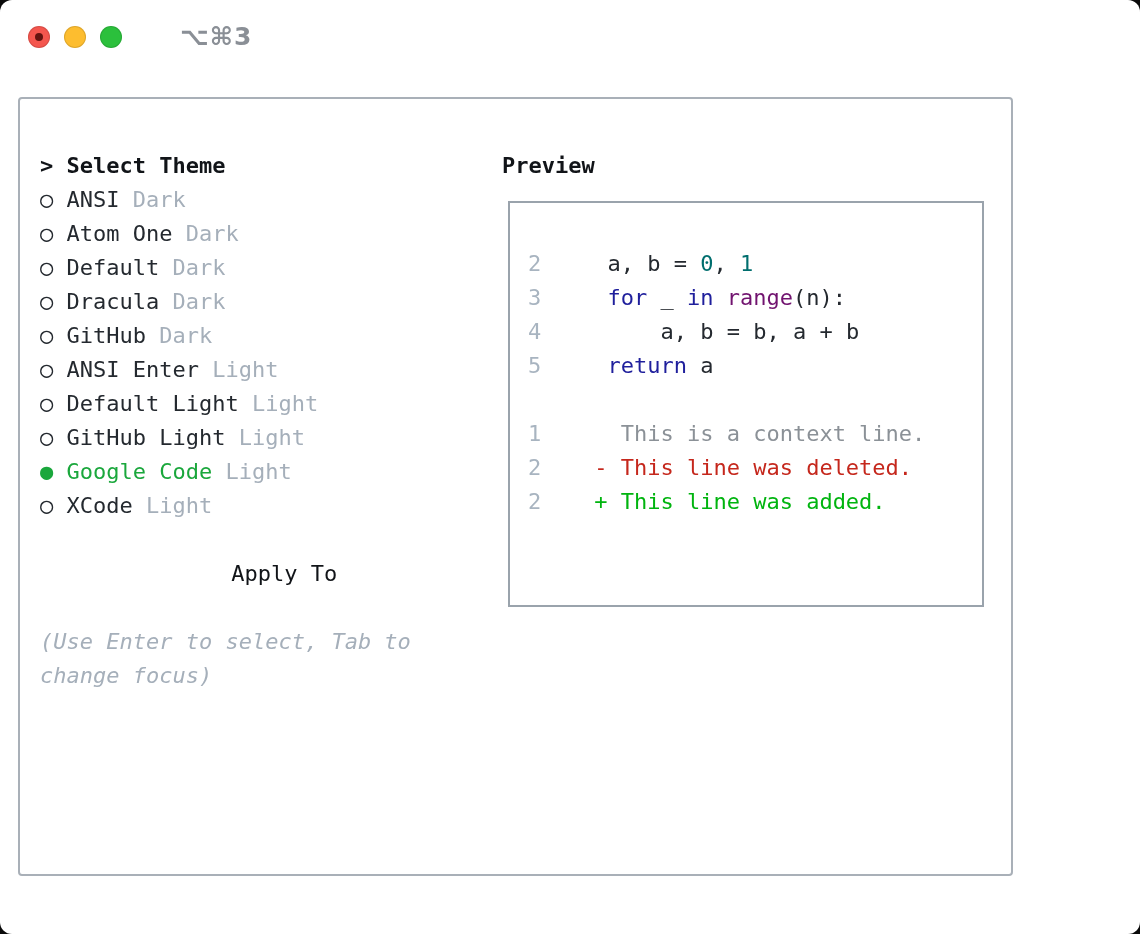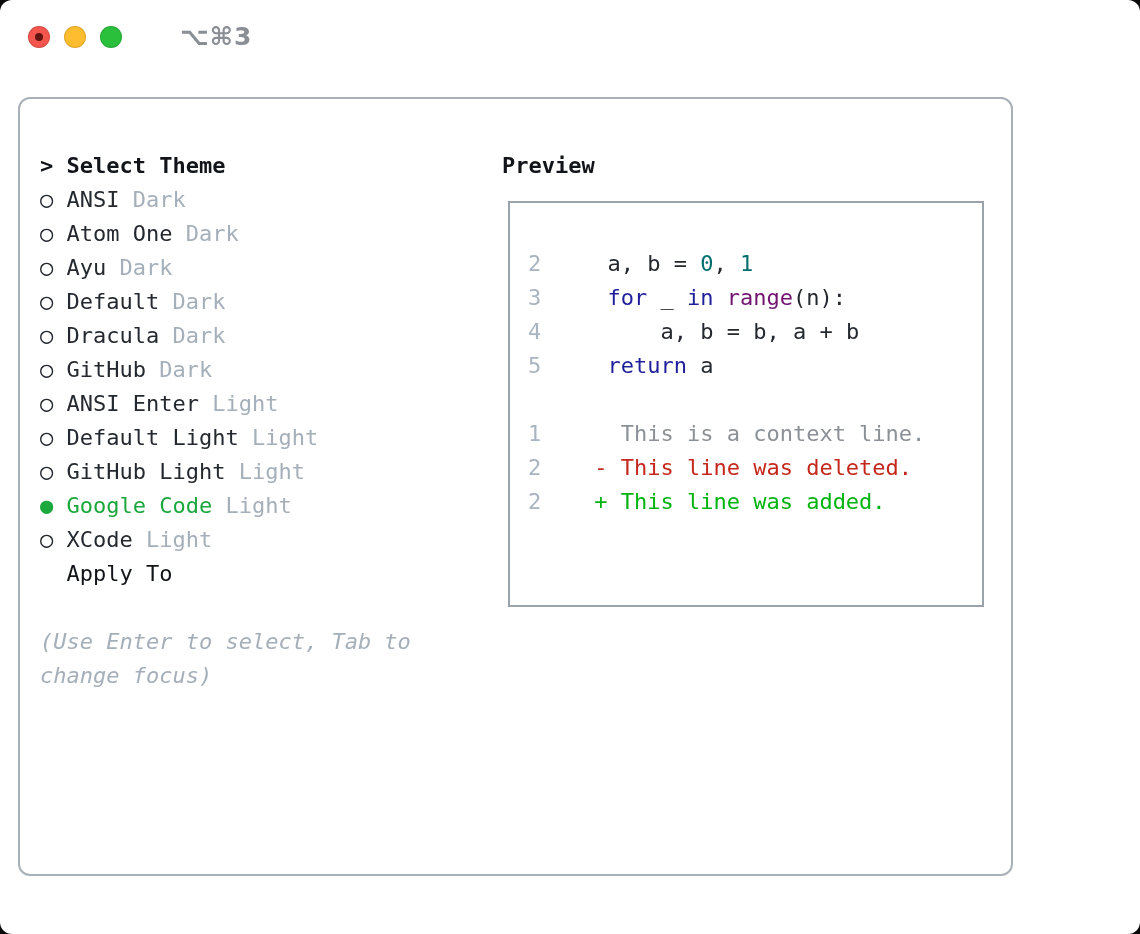--- a/index.html
+++ b/index.html
@@ -13,30 +13,30 @@
   *{margin:0;padding:0;box-sizing:border-box;}
   body{background:#0a0a0a;font-family:"DejaVu Sans Mono","Liberation Mono",monospace;}
   .page{width:1140px;height:934px;background:#ffffff;border-radius:12px;overflow:hidden;position:relative;}
   .titlebar{height:97px;display:flex;align-items:flex-start;padding:26px 0 0 28px;}
   .light{width:22px;height:22px;border-radius:50%;margin-right:14px;display:inline-flex;align-items:center;justify-content:center;cursor:pointer;box-shadow:inset 0 0 0 1px rgba(0,0,0,0.12);}
   .light.red{background:var(--traffic-red);}
   .light.yellow{background:var(--traffic-yellow);}
   .light.green{background:var(--traffic-green);}
   .light .dot{width:8px;height:8px;border-radius:50%;background:var(--traffic-red-dot);}
   .shortcut{margin-left:44px;font-size:25px;line-height:22px;font-weight:700;color:var(--titlebar-text);font-family:"DejaVu Sans","Liberation Sans",sans-serif;letter-spacing:1px;}
-  .window{width:995px;height:779px;margin-left:18px;border:2px solid var(--border-window);border-radius:12px;display:flex;padding:50px 0 0 20px;background:#fff;}
+  .window{width:995px;height:779px;margin-left:18px;border:2px solid var(--border-window);border-radius:4px;display:flex;padding:50px 0 0 20px;background:#fff;}
   .row{font-size:22px;line-height:34px;white-space:pre;color:var(--text-dark);}
   .marker{display:inline-block;width:2ch;}
   .h{font-weight:700;color:var(--heading);}
   .header-row .marker{font-weight:700;color:var(--heading);}
   .menu-col{width:462px;flex-shrink:0;}
   .theme-row{cursor:pointer;}
   .theme-variant{color:var(--muted);}
   .selected-text{color:var(--accent-green);}
-  .apply-section{}
+  .apply-section{margin-top:34px;text-align:center;}
   .apply-header{padding-left:2ch;color:var(--heading);}
   .hint{margin-top:34px;font-size:22px;line-height:34px;color:var(--muted);max-width:422px;white-space:normal;font-style:italic;}
   .preview-col{flex:1;}
   .preview-box{margin-top:18px;margin-left:6px;width:476px;height:406px;border:2px solid var(--border-preview);padding:44px 18px 0 18px;background:#fff;}
   .pre-line{font-size:22px;line-height:34px;white-space:pre;color:var(--text-dark);}
   .tok{display:inline;}
   .gutter{display:inline-block;color:var(--line-number);}
   .w2{width:2ch;} .w5{width:5ch;}
   .keyword{color:var(--code-keyword);}
   .title{color:var(--code-title);}
@@ -60,21 +60,20 @@
     <span class="shortcut">⌥⌘3</span>
   </div>
 
   <div class="window">
     <div class="menu-col">
       <div class="row header-row"><span class="marker">&gt;</span><span class="h">Select Theme</span></div>
 
       <div id="theme-list">
           <div class="row theme-row"><span class="marker">○</span><span class="">ANSI</span><span class="theme-variant"> Dark</span></div>
           <div class="row theme-row"><span class="marker">○</span><span class="">Atom One</span><span class="theme-variant"> Dark</span></div>
-          <div class="row theme-row"><span class="marker">○</span><span class="">Ayu</span><span class="theme-variant"> Dark</span></div>
           <div class="row theme-row"><span class="marker">○</span><span class="">Default</span><span class="theme-variant"> Dark</span></div>
           <div class="row theme-row"><span class="marker">○</span><span class="">Dracula</span><span class="theme-variant"> Dark</span></div>
           <div class="row theme-row"><span class="marker">○</span><span class="">GitHub</span><span class="theme-variant"> Dark</span></div>
           <div class="row theme-row"><span class="marker">○</span><span class="">ANSI Enter</span><span class="theme-variant"> Light</span></div>
           <div class="row theme-row"><span class="marker">○</span><span class="">Default Light</span><span class="theme-variant"> Light</span></div>
           <div class="row theme-row"><span class="marker">○</span><span class="">GitHub Light</span><span class="theme-variant"> Light</span></div>
           <div class="row theme-row"><span class="marker selected-text">●</span><span class="selected-text">Google Code</span><span class="theme-variant"> Light</span></div>
           <div class="row theme-row"><span class="marker">○</span><span class="">XCode</span><span class="theme-variant"> Light</span></div>
         </div>
 

